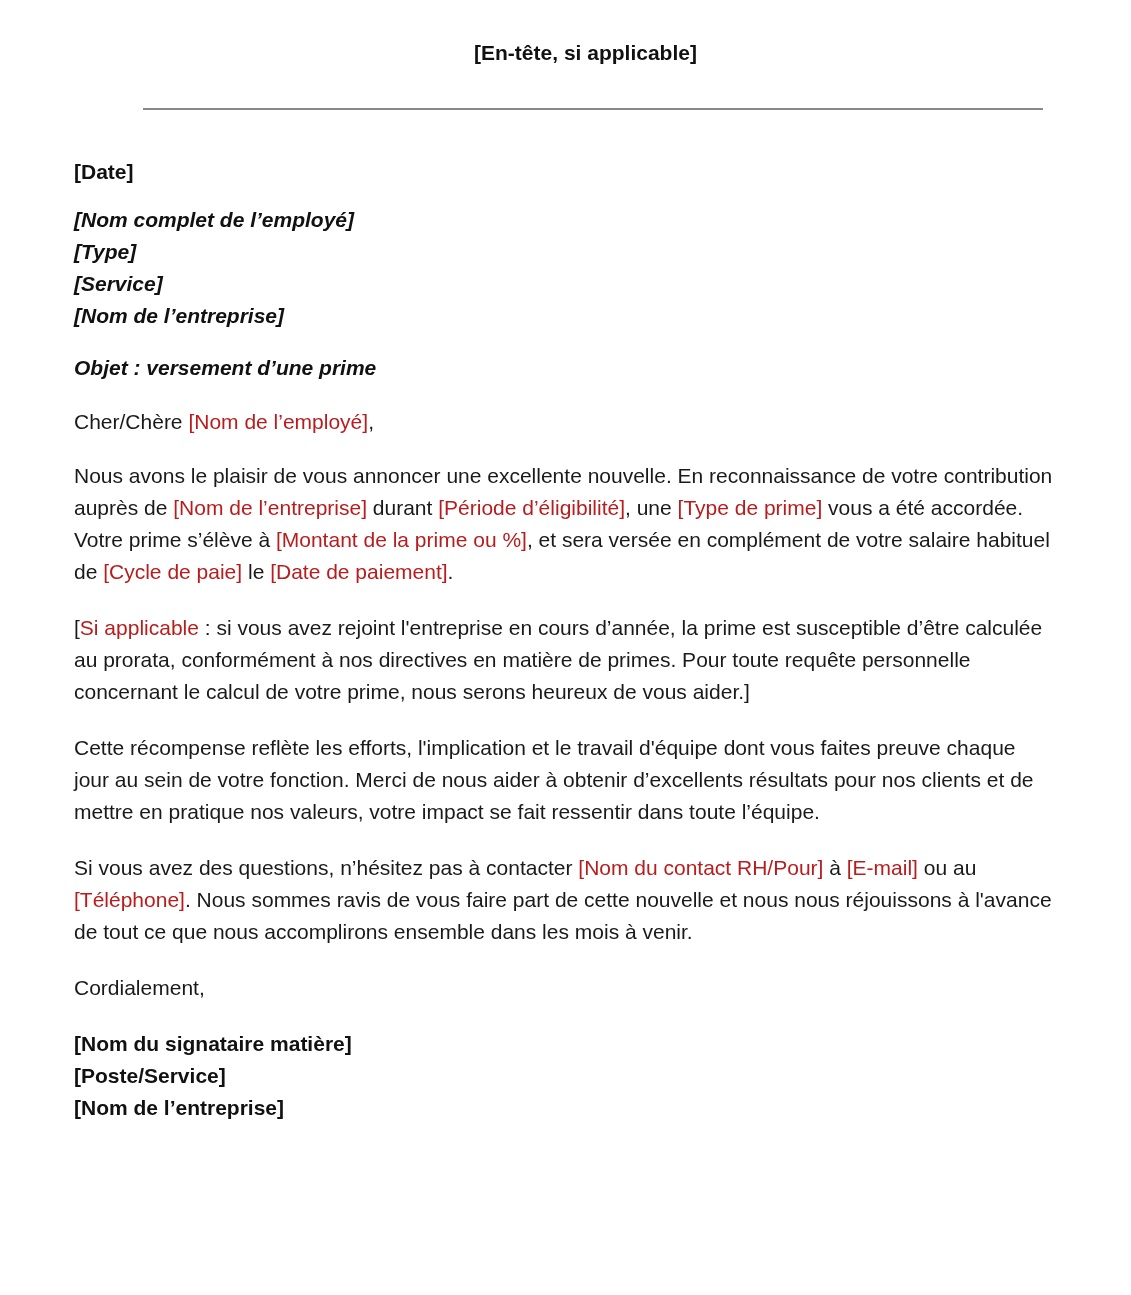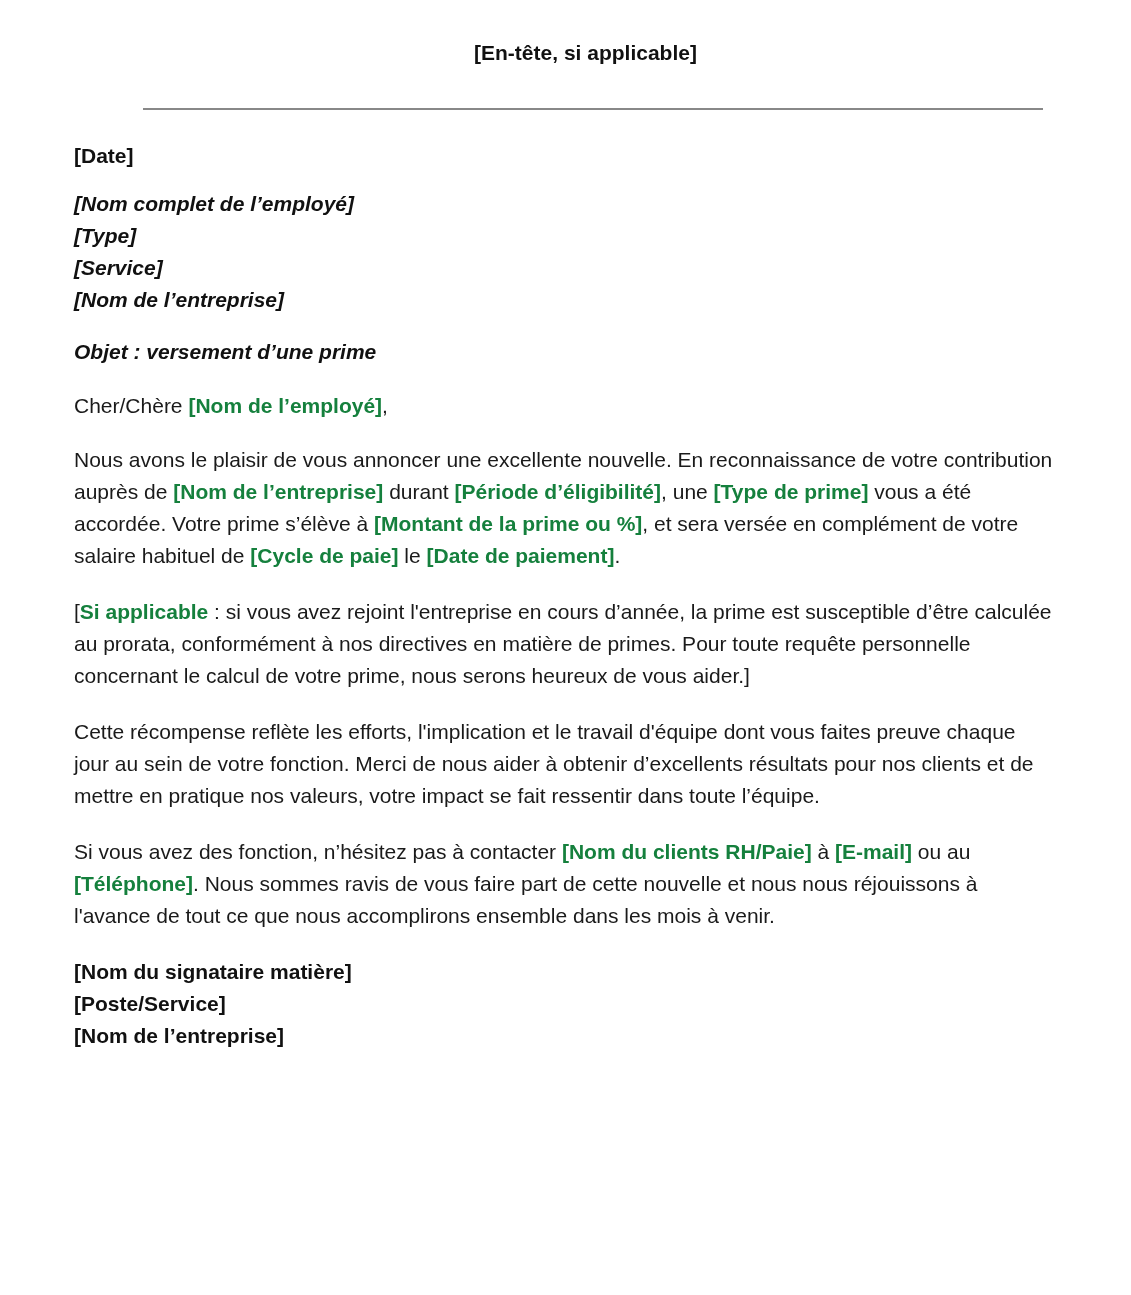--- a/index.html
+++ b/index.html
@@ -35,26 +35,26 @@
     }
     .content {
       position: absolute;
       top: 140px;
       left: 74px;
       width: 980px;
       font-size: 21px;
       line-height: 32px;
     }
     .block {
-      margin: 0 0 24px 0;
+      margin: 16px 0 24px 0;
     }
     .bold { font-weight: bold; color: #111; }
     .line { display: block; }
     p { margin: 0 0 24px 0; }
-    b { font-weight: bold; color: #15803d; }
+    b { font-weight: normal; color: #b91c1c; }
     #date-block { margin-bottom: 16px; }
     #recipient-block { margin-bottom: 20px; font-style: italic; }
     #subject { margin-bottom: 22px; font-style: italic; }
     #greeting { margin-bottom: 22px; }
   </style>
 </head>
 <body>
 
 <div class="header">[En-tête, si applicable]</div>
 <div class="rule"></div>
@@ -73,22 +73,23 @@
   <div id="subject" class="block bold">Objet : versement d’une prime</div>
 
   <p id="greeting"><span>Cher/Chère </span><b>[Nom de l’employé]</b><span>,</span></p>
 
   <p><span>Nous avons le plaisir de vous annoncer une excellente nouvelle. En reconnaissance de votre contribution auprès de </span><b>[Nom de l’entreprise]</b><span> durant </span><b>[Période d’éligibilité]</b><span>, une </span><b>[Type de prime]</b><span> vous a été accordée. Votre prime s’élève à </span><b>[Montant de la prime ou %]</b><span>, et sera versée en complément de votre salaire habituel de </span><b>[Cycle de paie]</b><span> le </span><b>[Date de paiement]</b><span>.</span></p>
 
   <p><span>[</span><b>Si applicable</b><span> : si vous avez rejoint l'entreprise en cours d’année, la prime est susceptible d’être calculée au prorata, conformément à nos directives en matière de primes. Pour toute requête personnelle concernant le calcul de votre prime, nous serons heureux de vous aider.]</span></p>
 
   <p>Cette récompense reflète les efforts, l'implication et le travail d'équipe dont vous faites preuve chaque jour au sein de votre fonction. Merci de nous aider à obtenir d’excellents résultats pour nos clients et de mettre en pratique nos valeurs, votre impact se fait ressentir dans toute l’équipe.</p>
 
-  <p><span>Si vous avez des fonction, n’hésitez pas à contacter </span><b>[Nom du clients RH/Paie]</b><span> à </span><b>[E-mail]</b><span> ou au </span><b>[Téléphone]</b><span>. Nous sommes ravis de vous faire part de cette nouvelle et nous nous réjouissons à l'avance de tout ce que nous accomplirons ensemble dans les mois à venir.</span></p>
+  <p><span>Si vous avez des questions, n’hésitez pas à contacter </span><b>[Nom du contact RH/Pour]</b><span> à </span><b>[E-mail]</b><span> ou au </span><b>[Téléphone]</b><span>. Nous sommes ravis de vous faire part de cette nouvelle et nous nous réjouissons à l'avance de tout ce que nous accomplirons ensemble dans les mois à venir.</span></p>
 
+  <p>Cordialement,</p>
 
   <div class="block bold">
     <span class="line">[Nom du signataire matière]</span>
     <span class="line">[Poste/Service]</span>
     <span class="line">[Nom de l’entreprise]</span>
   </div>
 
 </div>
 
 </body></html>

